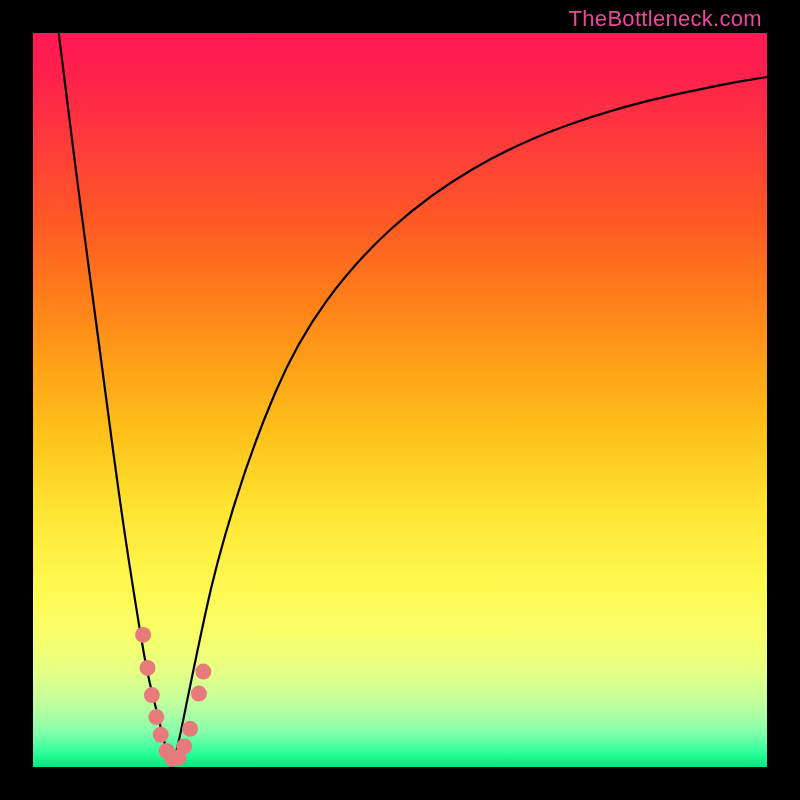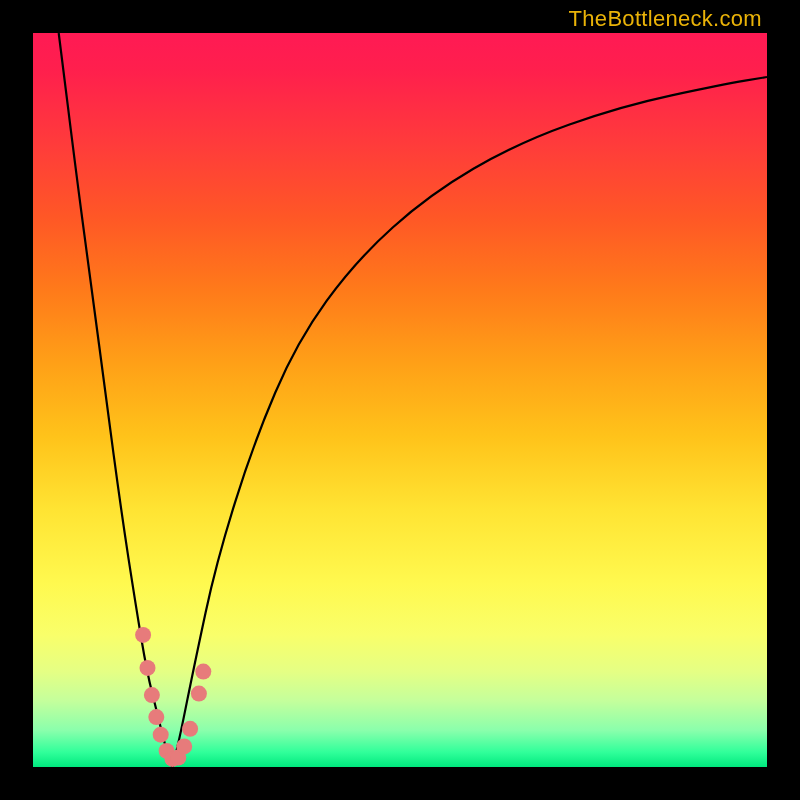--- a/index.html
+++ b/index.html
@@ -14,21 +14,21 @@
     #ffa017 45%,
     #ffc31a 55%,
     #ffe433 65%,
     #fff94f 75%,
     #f9ff6a 82%,
     #e5ff84 87%,
     #c4ff9c 91%,
     #8affac 95%,
     #30ff9a 98%,
     #00e87e 100%)}
-  .watermark{position:absolute;top:6px;right:38px;color:#eab308;font-size:22px;font-weight:400;letter-spacing:.3px}
+  .watermark{position:absolute;top:6px;right:38px;color:#ec4899;font-size:22px;font-weight:400;letter-spacing:.3px}
   svg{position:absolute;left:33px;top:33px}
 </style>
 </head>
 <body>
 <div class="frame">
 
   <div class="plot">
     <div class="gradient"></div>
   </div>
 

